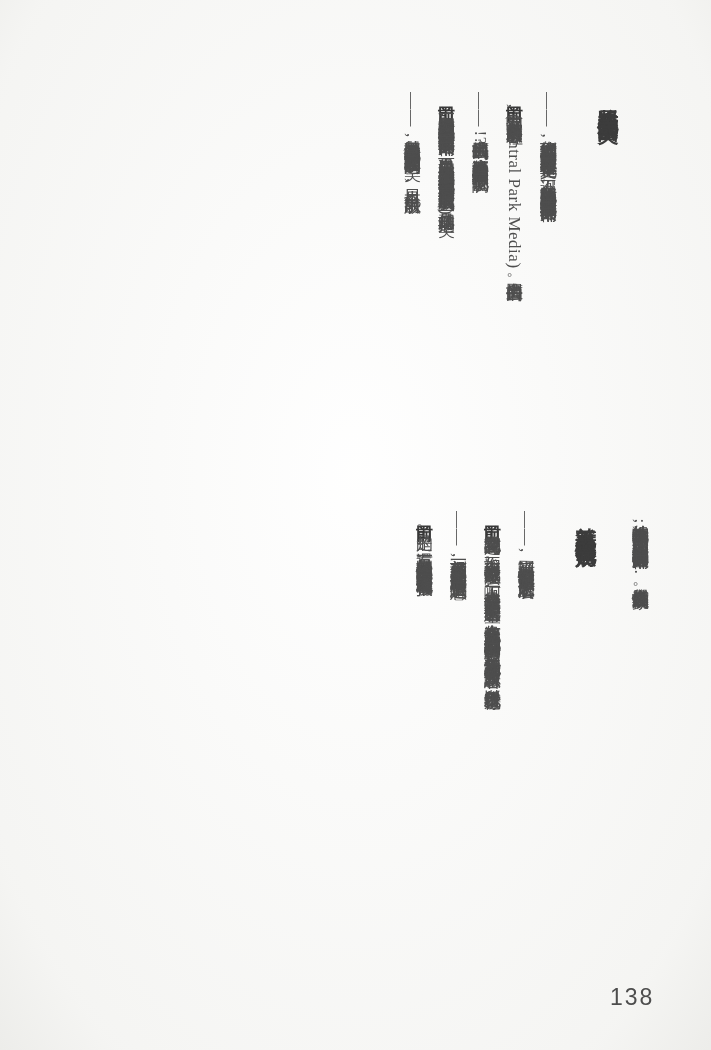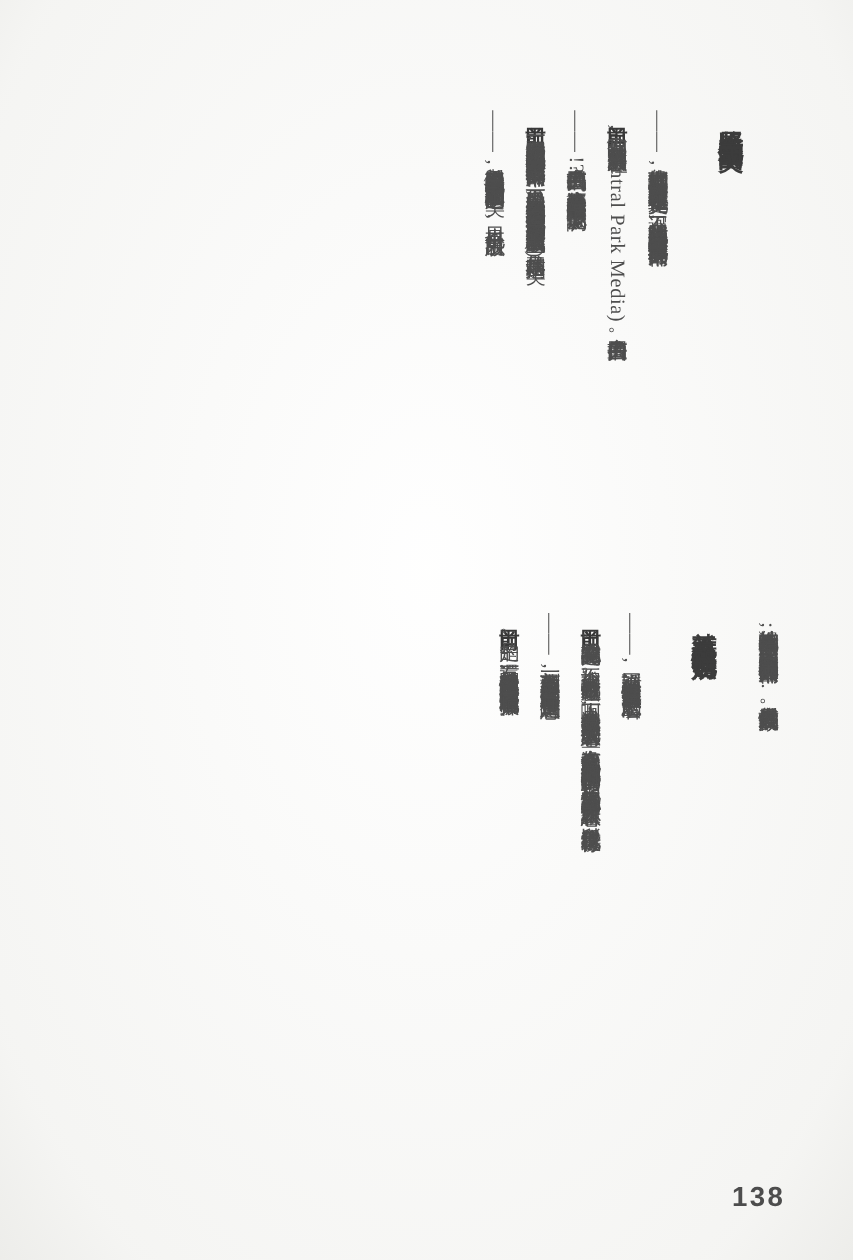--- a/index.html
+++ b/index.html
@@ -62,21 +62,21 @@
     color: #383838;
   }
   .speaker:not(:empty) {
     margin-inline-end: 0.55em;
   }
   .page-number {
     position: absolute;
     left: 610px;
     top: 984px;
     font-family: "Liberation Sans", "DejaVu Sans", sans-serif;
-    font-weight: 700;
+    font-weight: 400;
     font-size: 23px;
     letter-spacing: 2px;
     color: #4d4d4d;
   }
 </style>
 </head>
 <body>
 
 <div class="page">
 

